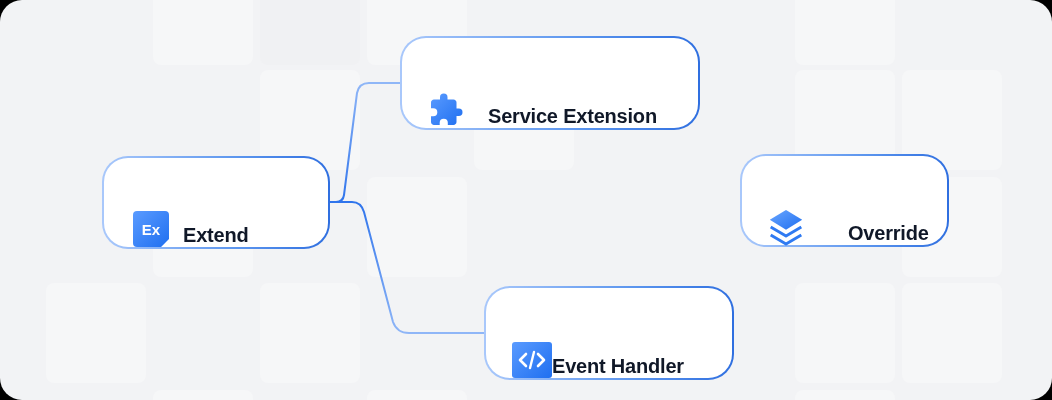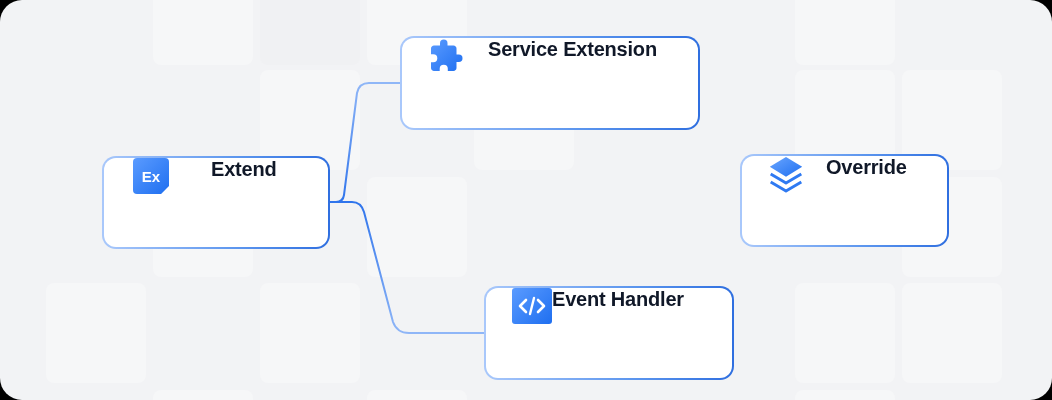--- a/index.html
+++ b/index.html
@@ -9,24 +9,24 @@
       background: #f2f3f5; border-radius: 22px; overflow: hidden;
     }
     .tile {
       position: absolute; width: 100px; height: 100px; border-radius: 8px;
       background: #f6f7f8;
     }
     .tile.dim { background: #f0f1f3; }
     svg.links { position: absolute; left: 0; top: 0; }
     .node {
       position: absolute; box-sizing: border-box; background: #fff;
-      border-radius: 14px; border: 2px solid transparent;
+      border-radius: 26px; border: 2px solid transparent;
       background-image: linear-gradient(#fff, #fff), linear-gradient(90deg, #a9c8fb 0%, #5b95ee 60%, #2f6fe0 100%);
       background-origin: border-box; background-clip: padding-box, border-box;
-      display: flex; align-items: flex-start; cursor: pointer;
+      display: flex; align-items: flex-end; cursor: pointer;
     }
     .node .icon { width: 36px; height: 36px; display: flex; align-items: center; justify-content: center; flex: none; }
     .node .label { font-weight: 700; font-size: 20px; color: #101828; letter-spacing: -0.2px; white-space: nowrap; }
     .ex-badge {
       width: 36px; height: 36px; border-radius: 4px;
       background: linear-gradient(135deg, #5a9bff, #1f6ff0);
       clip-path: polygon(0 0, 100% 0, 100% 78%, 78% 100%, 0 100%);
       color: #fff; font-weight: 700; font-size: 15px;
       display: flex; align-items: center; justify-content: center;
     }
@@ -76,43 +76,43 @@
       <linearGradient id="gDown" x1="0" y1="0" x2="0" y2="1">
         <stop offset="0" stop-color="#2f74ec"></stop>
         <stop offset="1" stop-color="#8fb6f7"></stop>
       </linearGradient>
     </defs>
     <path d="M330 202 L336 202 Q343 202 344 195 L357 93 Q359 83 369 83 L402 83" fill="none" stroke="url(#gUp)" stroke-width="2"></path>
     <path d="M330 202 L741 202" fill="none" stroke="url(#gMid)" stroke-width="1.6"></path>
     <path d="M330 202 L352 202 Q361 202 364 212 L393 322 Q397 333 409 333 L486 333" fill="none" stroke="url(#gDown)" stroke-width="2"></path>
   </svg>
 
-  <div class="node" style="left:102px;top:156px;width:228px;height:93px;gap:20px;">
+  <div class="node" style="left:102px;top:156px;width:228px;height:93px;">
     <div class="icon" style="margin-left:29px;">
       <div class="ex-badge">Ex</div>
     </div>
-    <span class="label" style="margin-left:22px;">Extend</span>
+    <span class="label" style="margin-left:14px;">Extend</span>
   </div>
 
   <div class="node" style="left:400px;top:36px;width:300px;height:94px;">
     <div class="icon" style="margin-left:26px;">
       <svg width="38" height="38" viewBox="0 0 24 24">
         <defs>
             <linearGradient id="gp" x1="0" y1="0" x2="1" y2="1">
               <stop offset="0" stop-color="#5a9bff"></stop>
               <stop offset="1" stop-color="#1f6ff0"></stop>
             </linearGradient>
           </defs>
         <path fill="url(#gp)" d="M20.5 11H19V7c0-1.1-.9-2-2-2h-4V3.5a2.5 2.5 0 0 0-5 0V5H4c-1.1 0-2 .9-2 2v3.8h1.5a2.7 2.7 0 0 1 0 5.4H2V20c0 1.1.9 2 2 2h3.8v-1.5a2.7 2.7 0 0 1 5.4 0V22H17c1.1 0 2-.9 2-2v-4h1.5a2.5 2.5 0 0 0 0-5z"></path>
       </svg>
     </div>
     <span class="label" style="margin-left:24px;">Service Extension</span>
   </div>
 
-  <div class="node" style="left:740px;top:154px;width:209px;height:93px;">
+  <div class="node" style="left:740px;top:154px;width:209px;height:93px;gap:22px;">
     <div class="icon" style="margin-left:26px;">
       <svg width="40" height="42" viewBox="0 0 40 42">
         <defs>
             <linearGradient id="gl" x1="0" y1="0" x2="1" y2="1">
               <stop offset="0" stop-color="#6aa6ff"></stop>
               <stop offset="1" stop-color="#1f6ff0"></stop>
             </linearGradient>
           </defs>
         <path fill="url(#gl)" d="M20 2 L38 13 L20 24 L2 13 Z"></path>
         <path fill="none" stroke="#2f7af2" stroke-width="3.2" stroke-linejoin="round" d="M3 21 L20 31 L37 21"></path>

